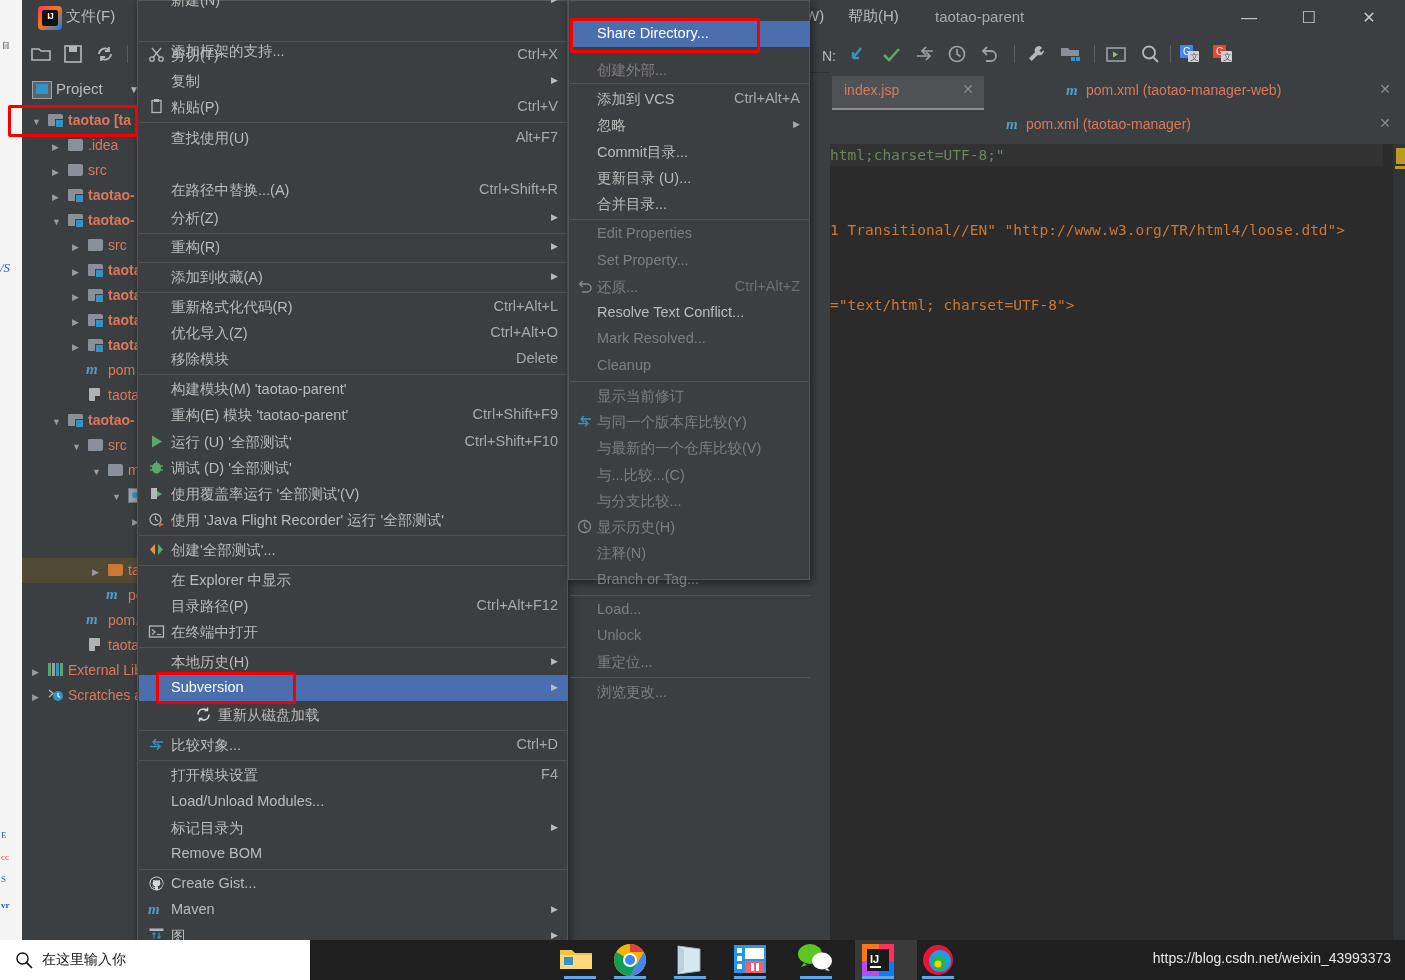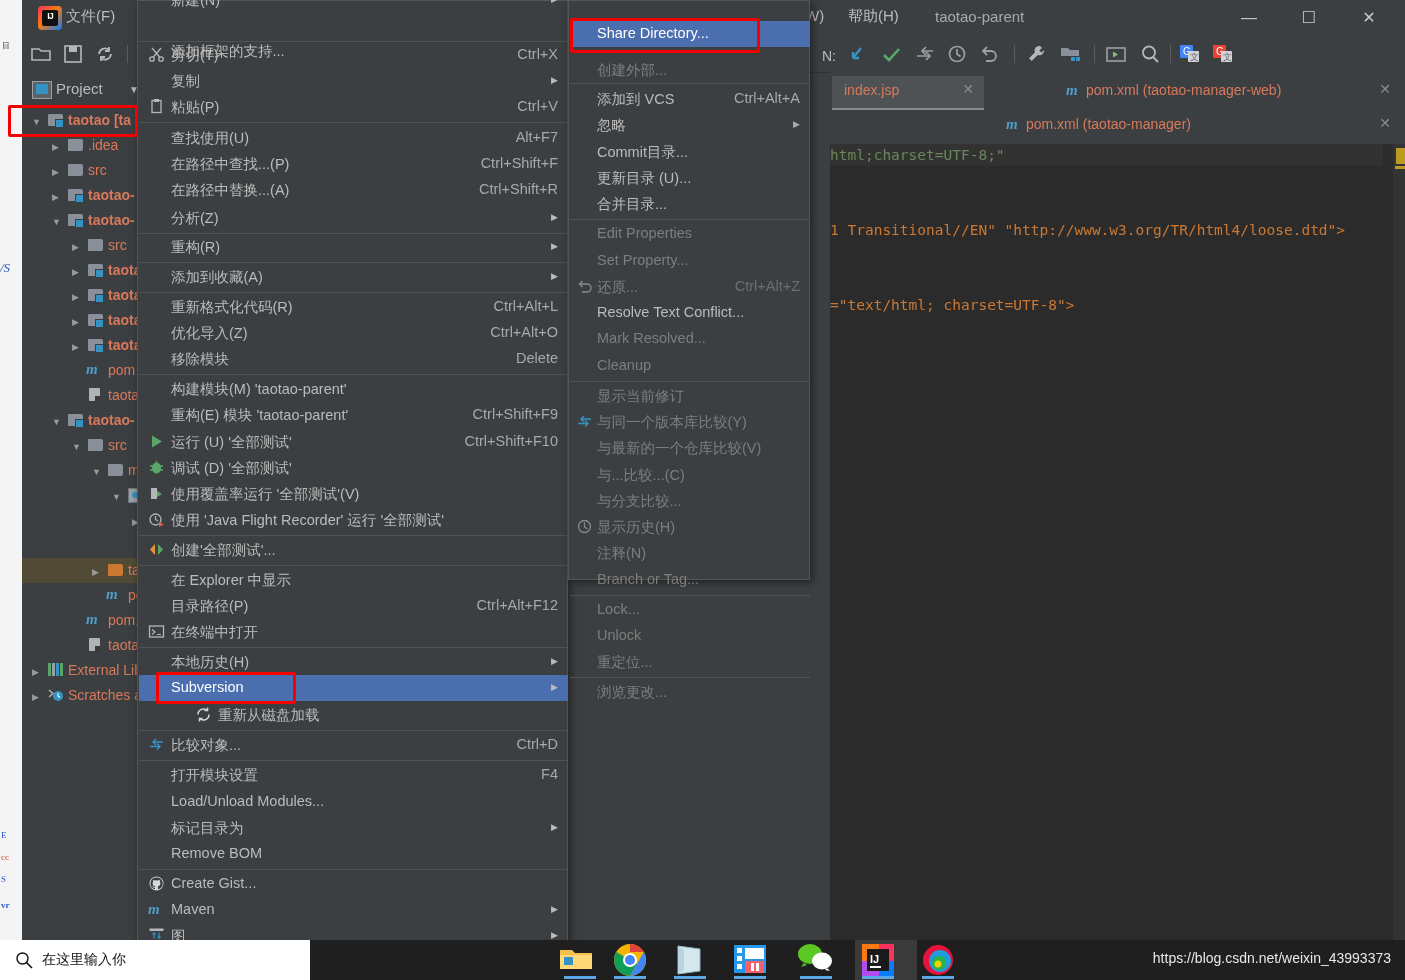--- a/index.html
+++ b/index.html
@@ -416,24 +416,20 @@
           <rect x="6" y="1" width="5" height="3" fill="#b4b7ba"></rect>
         </svg></span>
       <span class="mlabel">粘贴(P)</span>
       <span class="mshort">Ctrl+V</span>
     </div>
     <div class="msep" style="top: 121px;"></div>
     <div class="mi" style="top: 124px;">
       <span class="mlabel">查找使用(U)</span>
       <span class="mshort">Alt+F7</span>
     </div>
-    <div class="mi" style="top: 150px;">
-      <span class="mlabel">在路径中查找...(P)</span>
-      <span class="mshort">Ctrl+Shift+F</span>
-    </div>
     <div class="mi" style="top: 176px;">
       <span class="mlabel">在路径中替换...(A)</span>
       <span class="mshort">Ctrl+Shift+R</span>
     </div>
     <div class="mi" style="top: 204px;">
       <span class="mlabel">分析(Z)</span>
       <span class="marrow">▶</span>
     </div>
     <div class="msep" style="top: 232px;"></div>
     <div class="mi" style="top: 233px;">
@@ -664,21 +660,21 @@
       <span class="slabel">显示历史(H)</span>
     </div>
     <div class="si dis" style="top: 539px;">
       <span class="slabel">注释(N)</span>
     </div>
     <div class="si dis" style="top: 566px;">
       <span class="slabel">Branch or Tag...</span>
     </div>
     <div class="ssep" style="top: 594px;"></div>
     <div class="si dis" style="top: 596px;">
-      <span class="slabel">Lock...</span>
+      <span class="slabel">Load...</span>
     </div>
     <div class="si dis" style="top: 622px;">
       <span class="slabel">Unlock</span>
     </div>
     <div class="si dis" style="top: 648px;">
       <span class="slabel">重定位...</span>
     </div>
     <div class="ssep" style="top: 676px;"></div>
     <div class="si dis" style="top: 678px;">
       <span class="slabel">浏览更改...</span>

